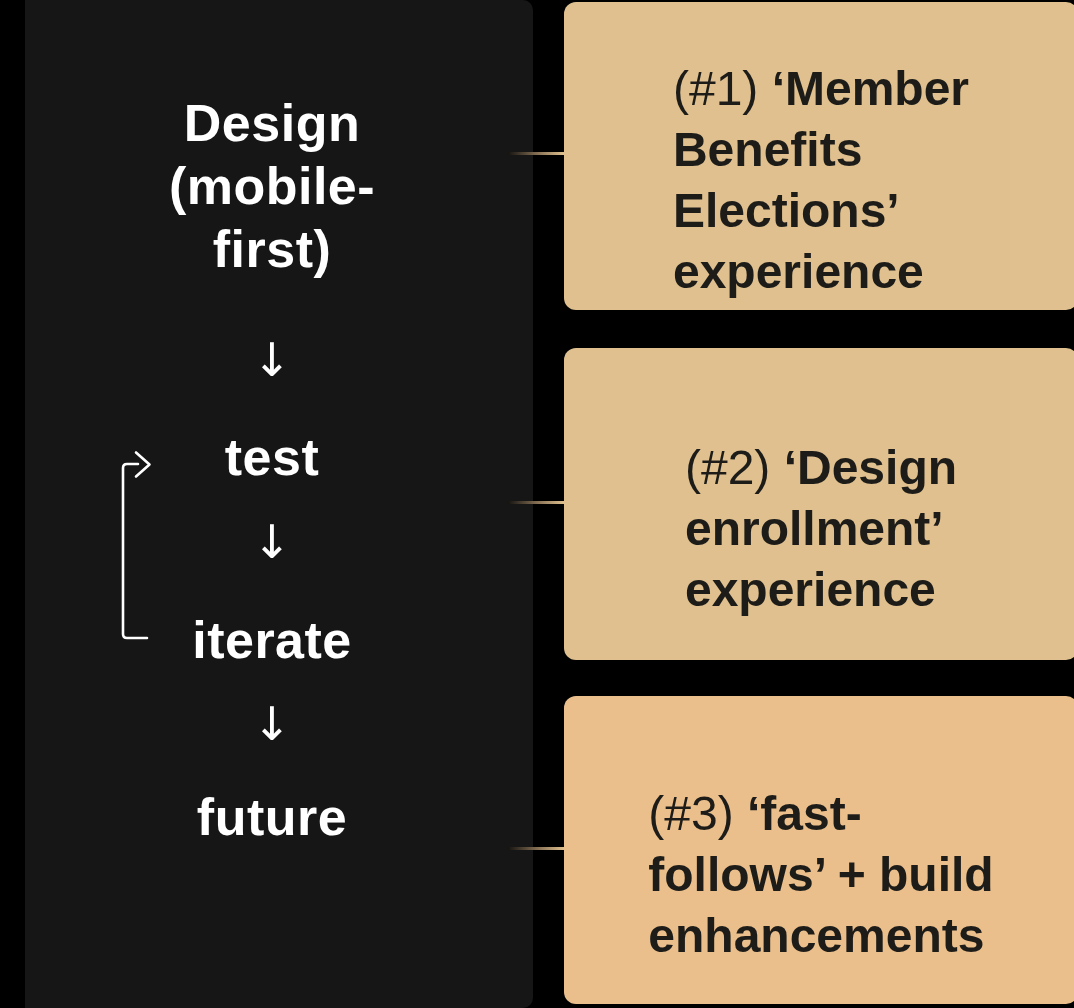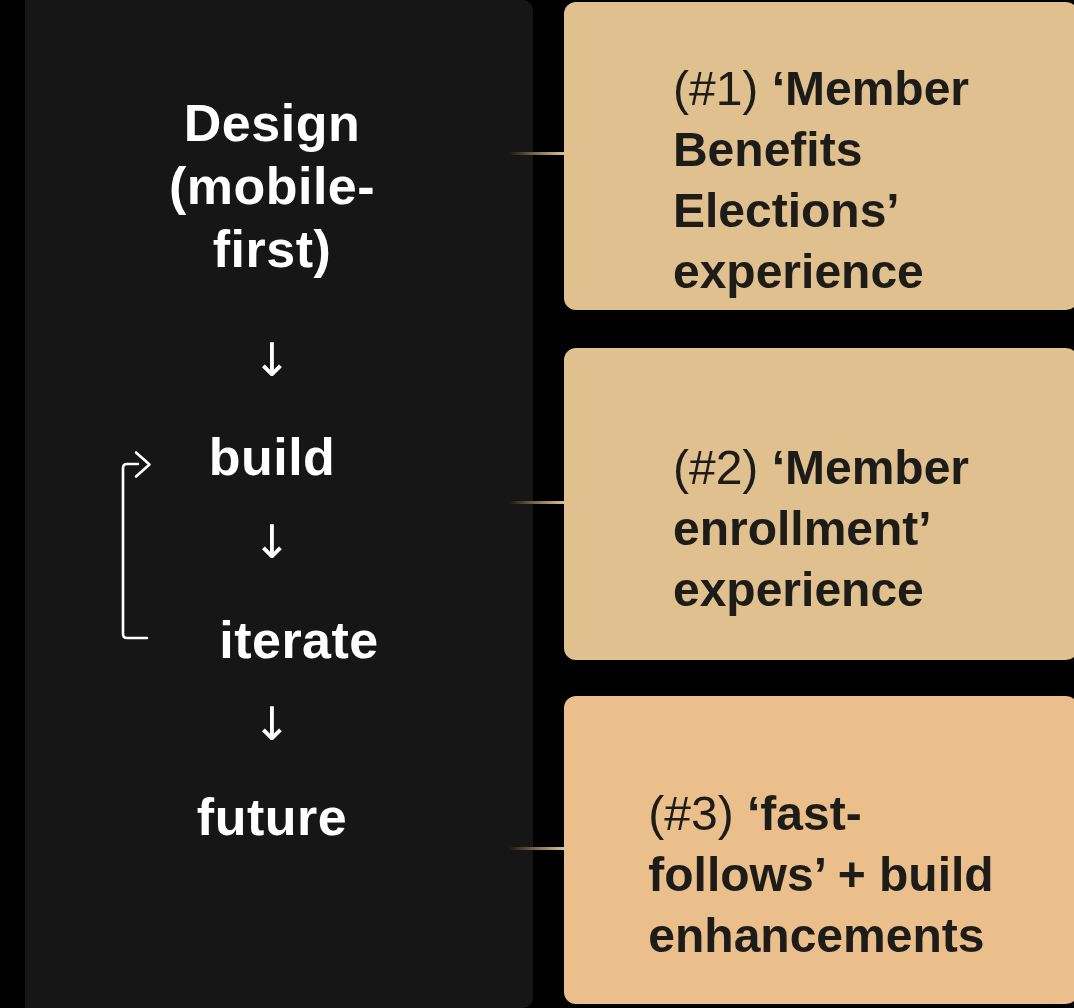--- a/index.html
+++ b/index.html
@@ -33,21 +33,21 @@
   .panel .arrow{
     position:absolute;left:0;width:494px;text-align:center;
     color:var(--panel_text,#fff);
     font-family:"DejaVu Sans", sans-serif;
     font-weight:400;font-size:46px;line-height:48px;
   }
   .pos-title{top:92px;}
   .pos-arrow1{top:336px;}
   .pos-test{top:426px;}
   .pos-arrow2{top:518px;}
-  .pos-iterate{top:609px;padding-left:27px;}
+  .pos-iterate{top:609px;}
   .pos-arrow3{top:700px;}
   .pos-build{top:786px;}
   .loop-svg{position:absolute;left:0;top:0;pointer-events:none;}
   
   .connector{
     position:absolute;left:508px;width:56px;height:3px;
     background:linear-gradient(90deg,#151310 0%,#8a7356 55%,var(--box_bg,#dfc08e) 100%);
   }
   .conn1{top:152px;}
   .conn2{top:501px;}
@@ -74,21 +74,21 @@
 </style>
 </head>
 <body>
 
 <div class="panel">
   <div class="txt pos-title">Design
 (mobile-
 first)</div>
 
   <div class="arrow pos-arrow1">↓</div>
-  <div class="txt pos-test">build</div>
+  <div class="txt pos-test">test</div>
 
   <div class="arrow pos-arrow2">↓</div>
   <div class="txt pos-iterate">iterate</div>
 
   <div class="arrow pos-arrow3">↓</div>
   <div class="txt pos-build">future</div>
 
   <svg class="loop-svg" width="508" height="1008" viewBox="0 0 508 1008" aria-hidden="true">
     <path d="M122,638 L102,638 Q98,638 98,634 L98,468 Q98,464 102,464 L113,464" fill="none" stroke="#ffffff" stroke-width="2.6" stroke-linecap="round" stroke-linejoin="round"></path>
     <path d="M111,452.5 L124.5,464.5 L111,476.5" fill="none" stroke="#ffffff" stroke-width="2.6" stroke-linecap="round" stroke-linejoin="round"></path>
@@ -100,21 +100,21 @@
 <div class="connector conn3"></div>
 
 <div class="sbox b1">
   <div class="label"><span class="prefix">(#1) </span><span class="title">‘Member
 Benefits
 Elections’
 experience</span></div>
 </div>
 
 <div class="sbox b2">
-  <div class="label"><span class="prefix">(#2) </span><span class="title">‘Member
+  <div class="label"><span class="prefix">(#2) </span><span class="title">‘Design
 enrollment’
 experience</span></div>
 </div>
 
 <div class="sbox b3">
   <div class="label"><span class="prefix">(#3) </span><span class="title">‘fast-
 follows’ + build
 enhancements</span></div>
 </div>
 

